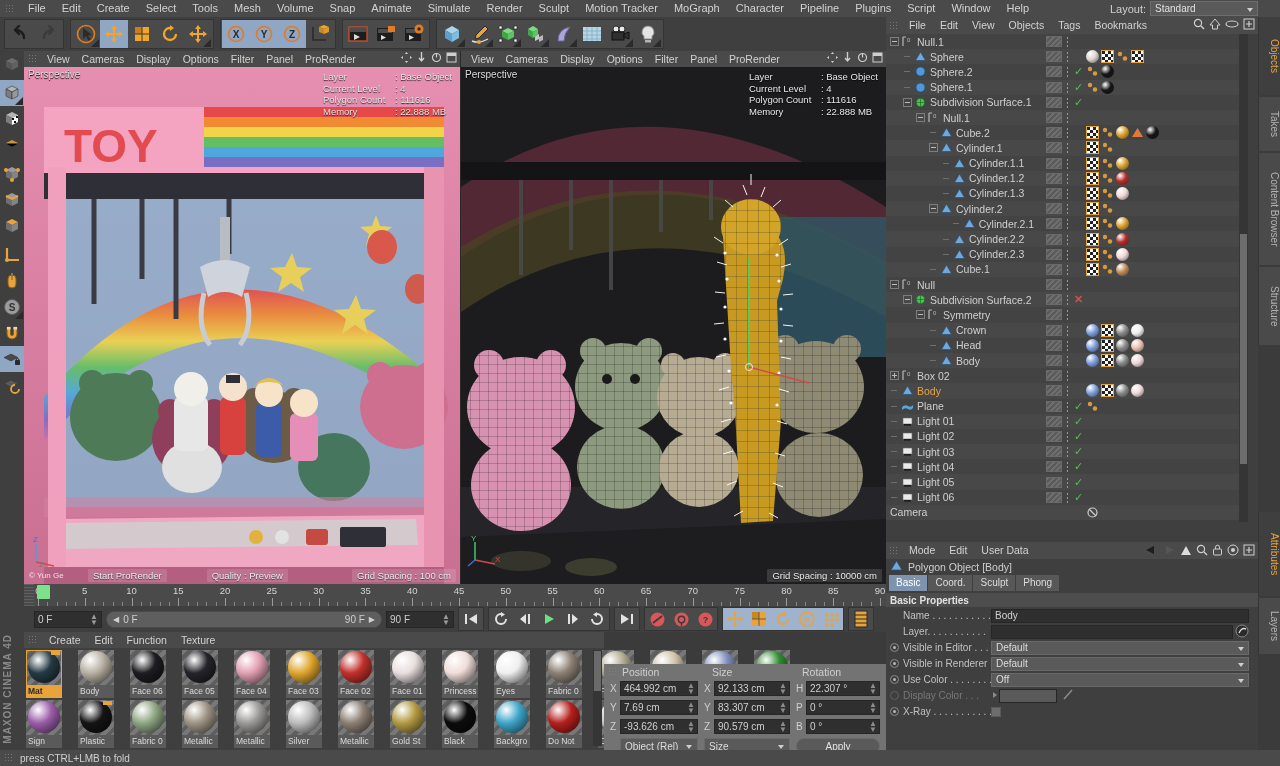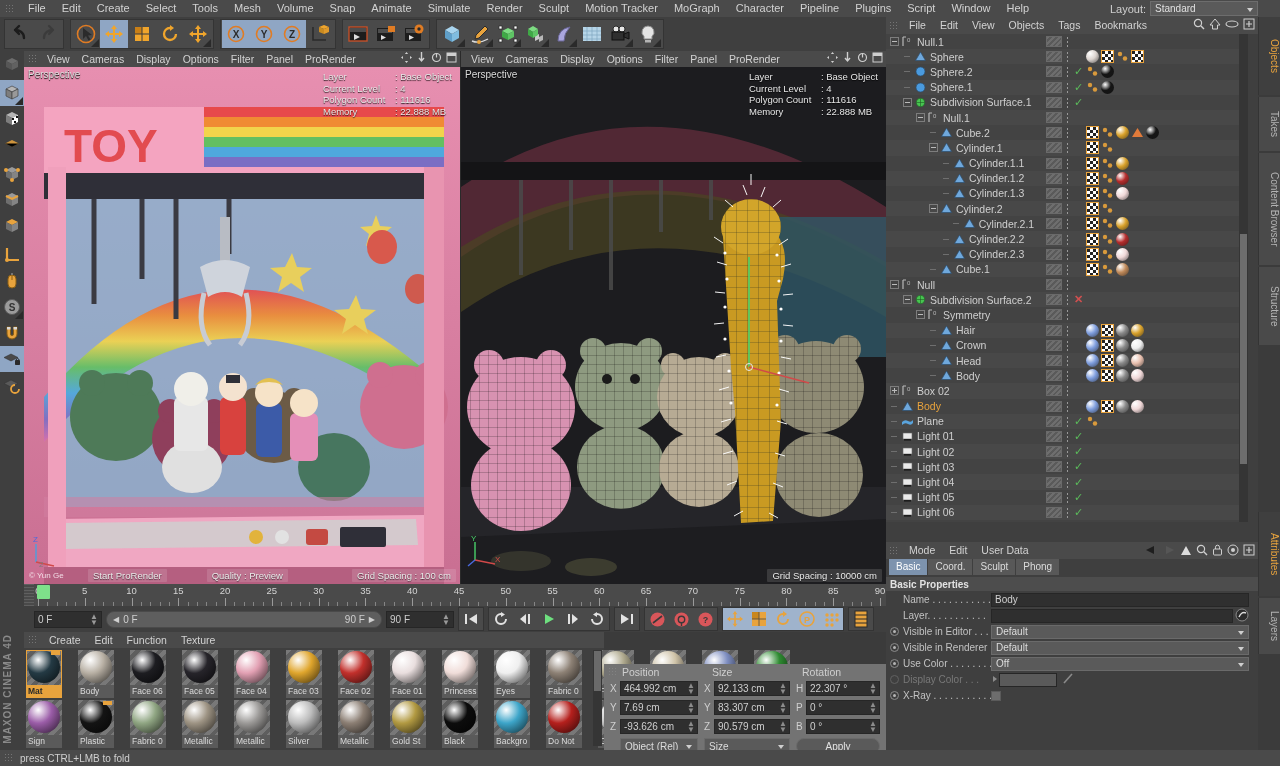--- a/index.html
+++ b/index.html
@@ -1716,37 +1716,20 @@
           </div>
           <span class="colA"></span>
           <span class="colDots"></span>
         </div>
         <div class="orow">
           <div class="tree" style="padding-left: 43px;">
             <span class="dash"></span>
             <span class="oico"><svg width="13" height="11" viewBox="0 0 13 11">
                 <path d="M6.5 1 L11.5 9.5 L1.5 9.5 Z" fill="#6fa8dc" stroke="#2b4e6e" stroke-width=".7"></path>
               </svg></span>
-            <span class="oname">Hair</span>
-          </div>
-          <span class="colA"></span>
-          <span class="colDots"></span>
-          <span class="tags">
-            <span class="tg sphere" style="background: radial-gradient(circle at 32% 28%, rgb(255, 255, 255) 0%, rgb(127, 158, 222) 45%, rgb(17, 17, 17) 130%);"></span>
-            <span class="tg checker"></span>
-            <span class="tg sphere" style="background: radial-gradient(circle at 32% 28%, rgb(255, 255, 255) 0%, rgb(138, 138, 138) 45%, rgb(17, 17, 17) 130%);"></span>
-            <span class="tg sphere" style="background: radial-gradient(circle at 32% 28%, rgb(255, 255, 255) 0%, rgb(217, 162, 44) 45%, rgb(17, 17, 17) 130%);"></span>
-          </span>
-        </div>
-        <div class="orow">
-          <div class="tree" style="padding-left: 43px;">
-            <span class="dash"></span>
-            <span class="oico"><svg width="13" height="11" viewBox="0 0 13 11">
-                <path d="M6.5 1 L11.5 9.5 L1.5 9.5 Z" fill="#6fa8dc" stroke="#2b4e6e" stroke-width=".7"></path>
-              </svg></span>
             <span class="oname">Crown</span>
           </div>
           <span class="colA"></span>
           <span class="colDots"></span>
           <span class="tags">
             <span class="tg sphere" style="background: radial-gradient(circle at 32% 28%, rgb(255, 255, 255) 0%, rgb(127, 158, 222) 45%, rgb(17, 17, 17) 130%);"></span>
             <span class="tg checker"></span>
             <span class="tg sphere" style="background: radial-gradient(circle at 32% 28%, rgb(255, 255, 255) 0%, rgb(138, 138, 138) 45%, rgb(17, 17, 17) 130%);"></span>
             <span class="tg sphere" style="background: radial-gradient(circle at 32% 28%, rgb(255, 255, 255) 0%, rgb(238, 238, 238) 45%, rgb(17, 17, 17) 130%);"></span>
           </span>
@@ -1956,20 +1939,28 @@
         <span><svg width="12" height="12" viewBox="0 0 12 12">
               <circle cx="6" cy="6" r="5" stroke="#cfcfcf" fill="none"></circle>
               <circle cx="6" cy="6" r="2" fill="#cfcfcf"></circle>
             </svg></span>
         <span><svg width="12" height="12" viewBox="0 0 12 12">
               <rect x="1" y="1" width="10" height="10" stroke="#cfcfcf" fill="none"></rect>
               <path d="M6 3 v6 M3 6 h6" stroke="#cfcfcf" stroke-width="1.2"></path>
             </svg></span>
       </div>
     </div>
+    <div class="amtitle">
+      <span>
+        <svg width="13" height="11" viewBox="0 0 13 11">
+            <path d="M6.5 0 L12 9 L1 9 Z" fill="#6fa8dc" stroke="#2b4e6e" stroke-width=".7"></path>
+          </svg>
+      </span>
+      <span>Polygon Object [Body]</span>
+    </div>
     <div class="amtabs" id="am-tabs">
         <div class="amtab on">Basic</div>
         <div class="amtab">Coord.</div>
         <div class="amtab">Sculpt</div>
         <div class="amtab">Phong</div>
       </div>
     <div class="ambar">Basic Properties</div>
     <div id="am-fields">
         <div class="arow">
           <span class="radio off" style="visibility: hidden;"></span>

